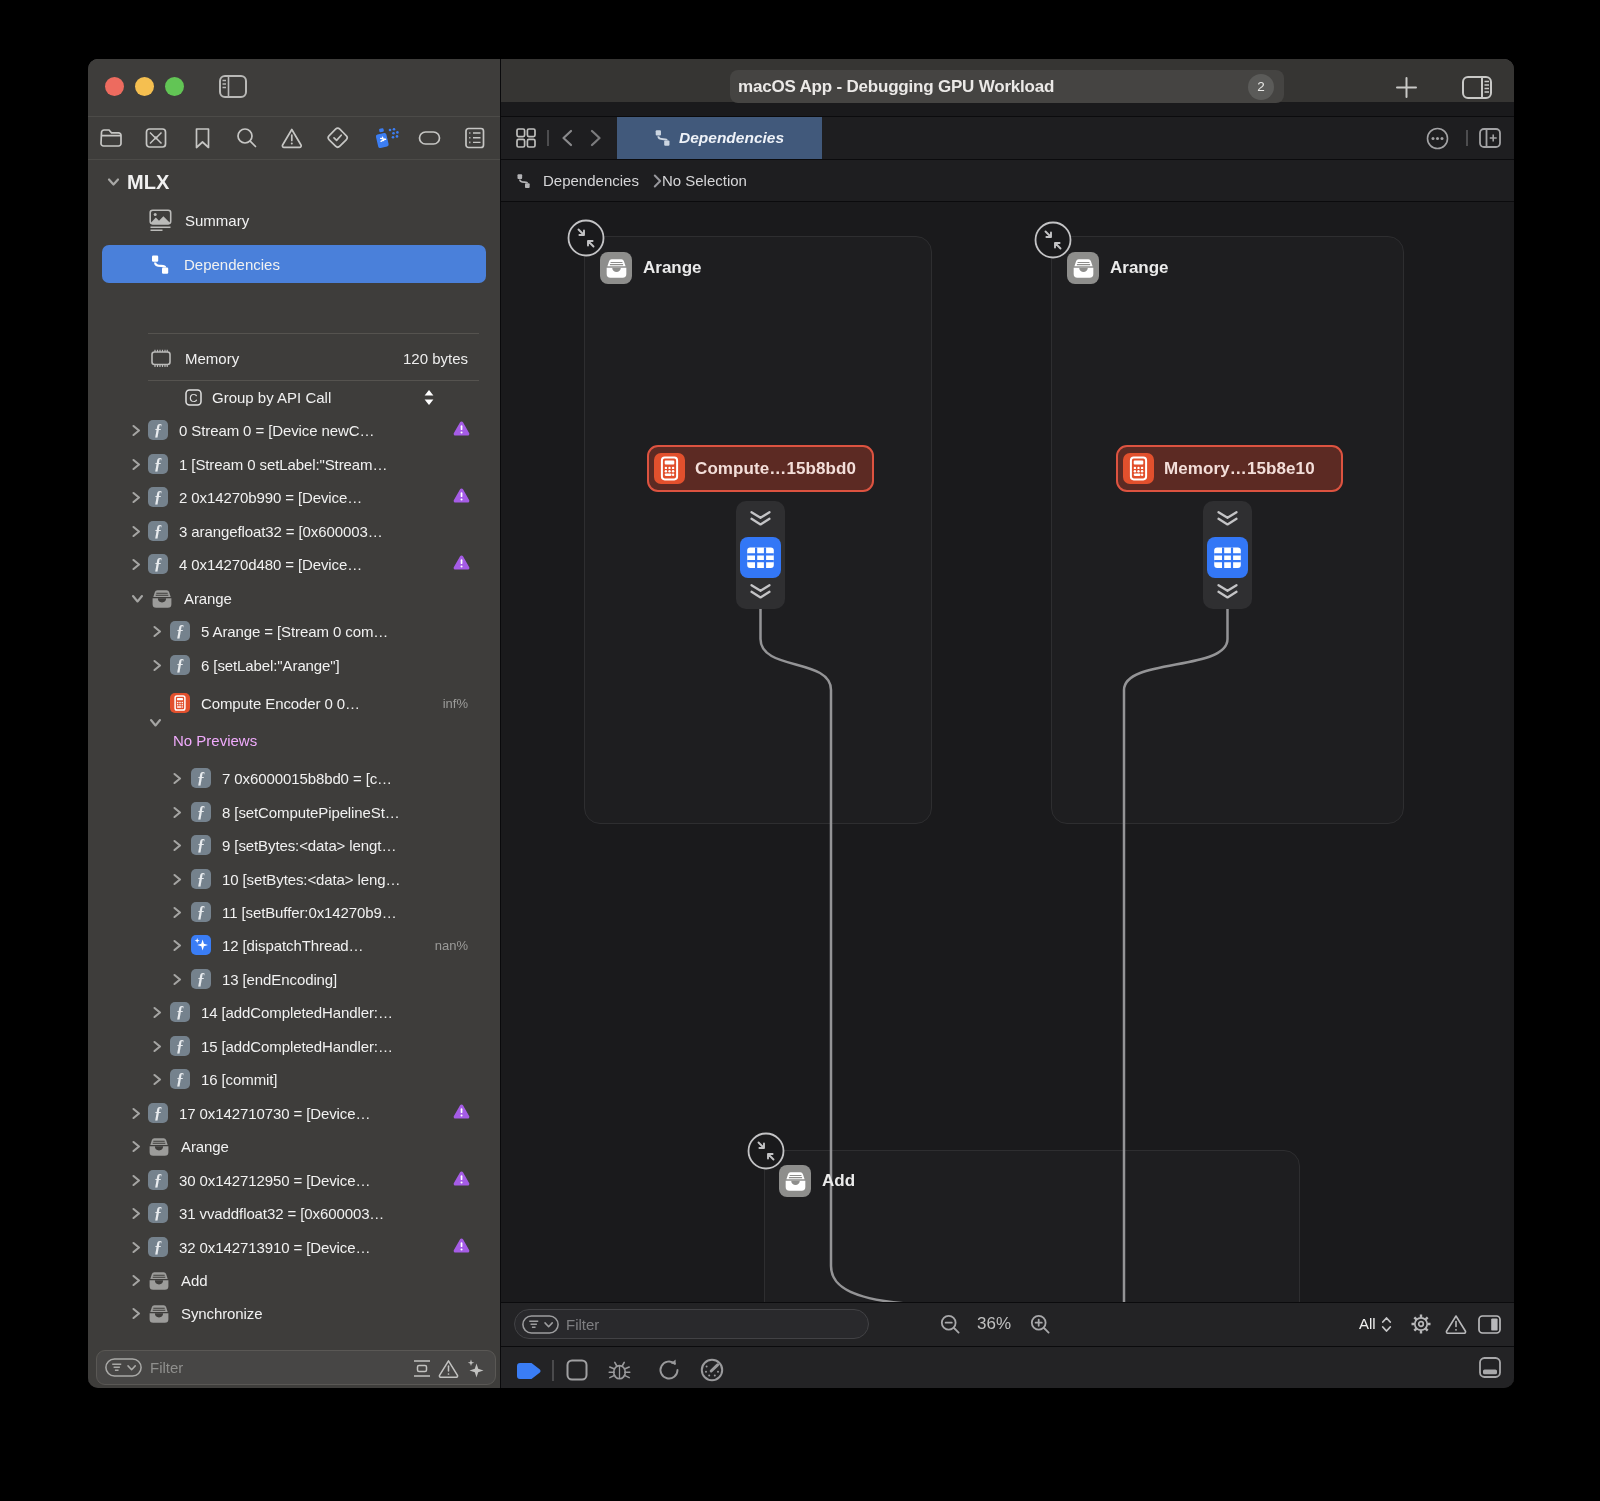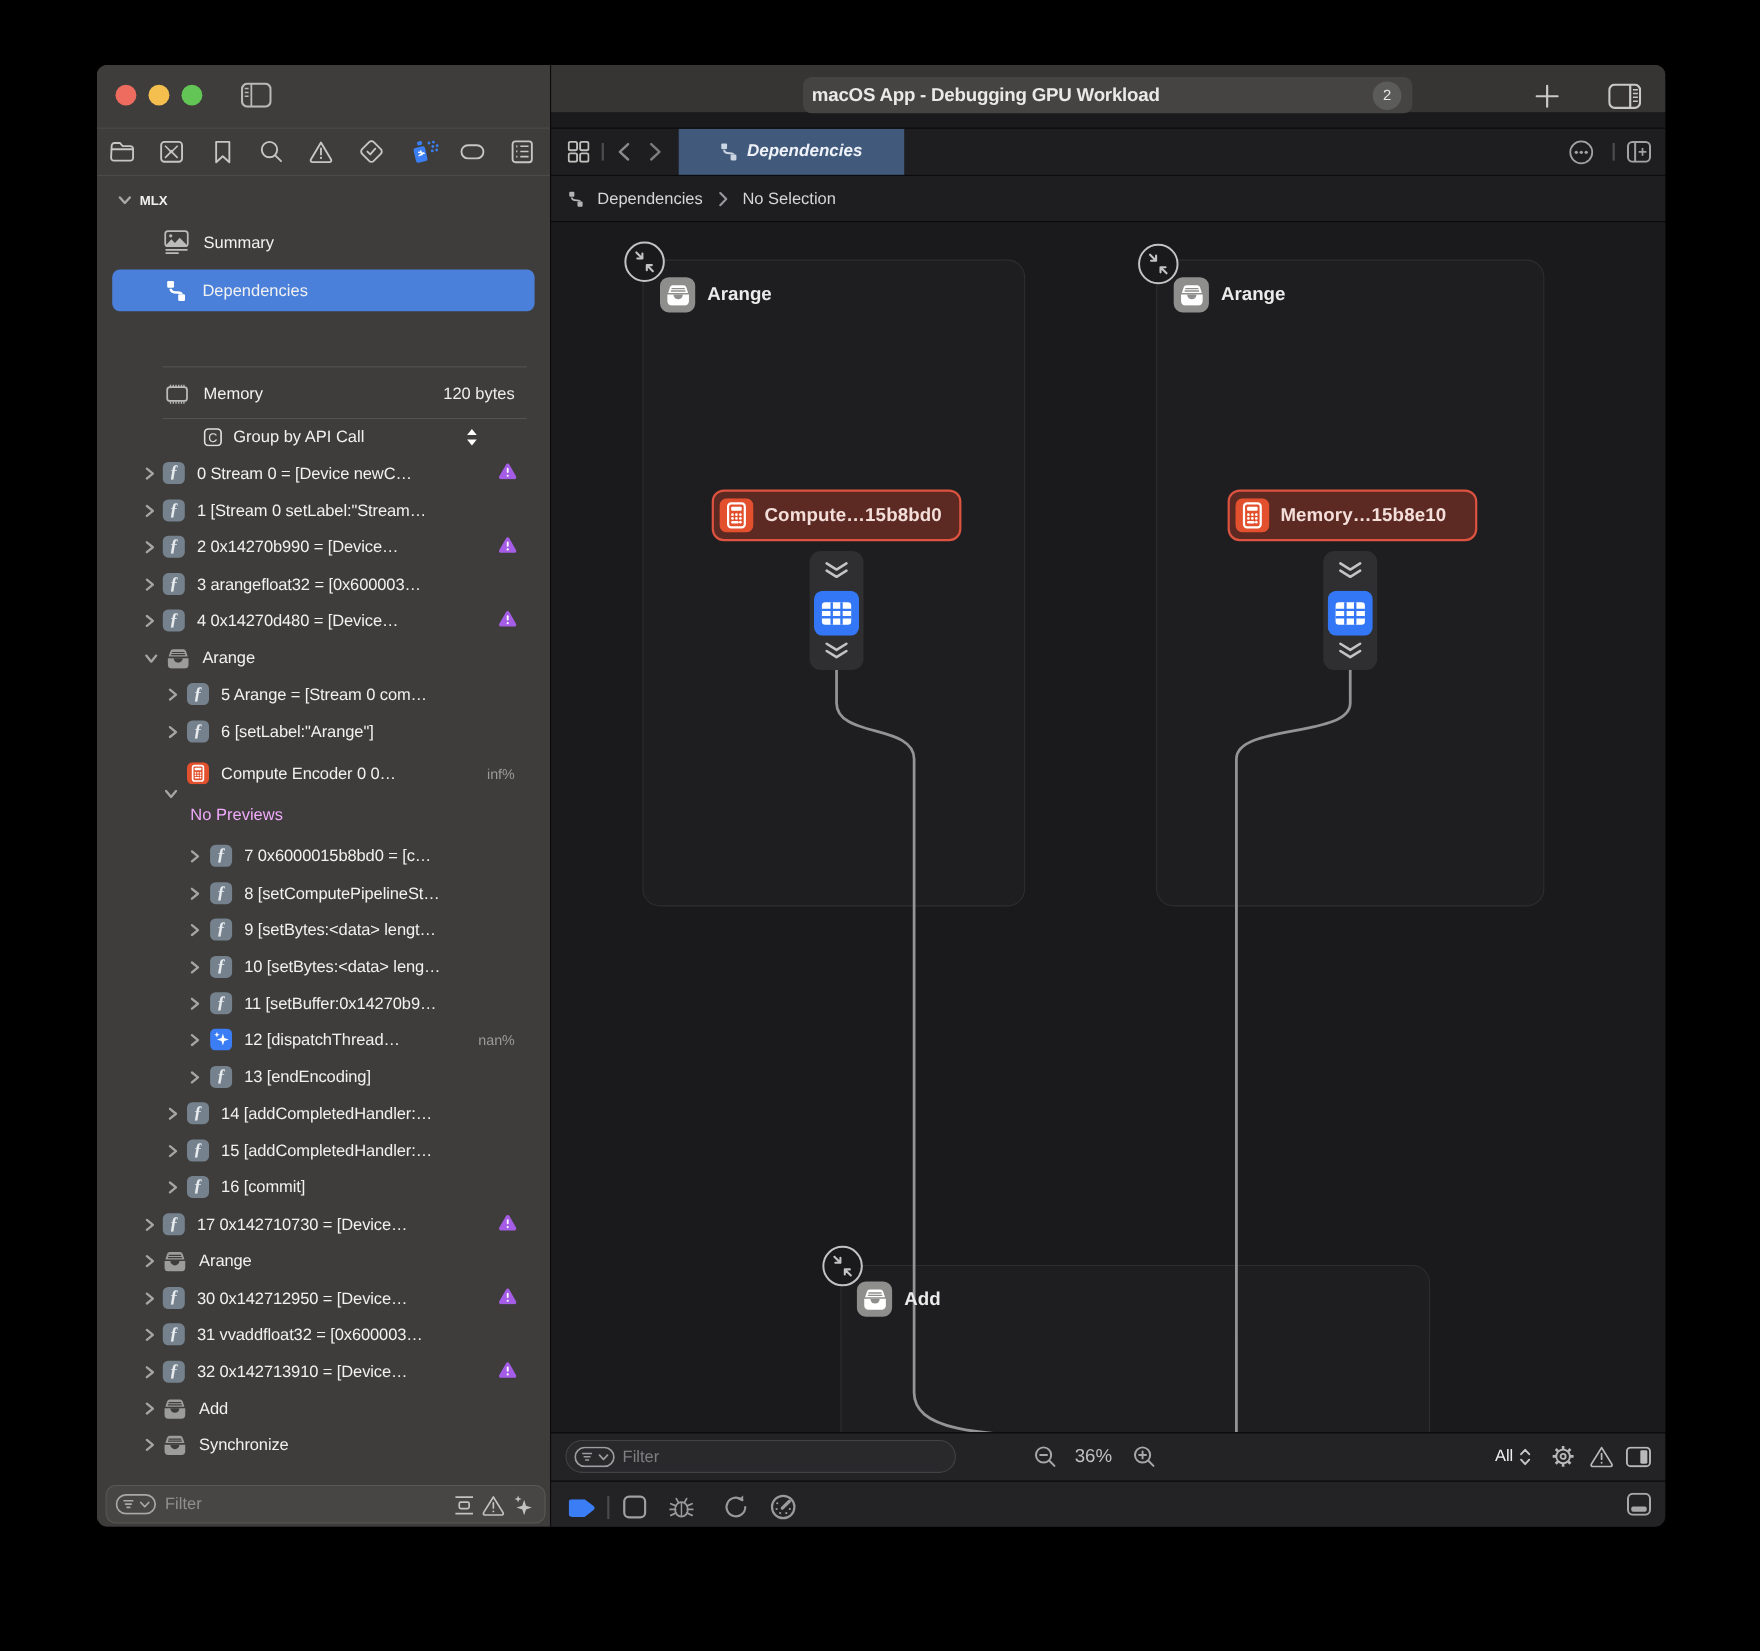--- a/index.html
+++ b/index.html
@@ -97,21 +97,21 @@
     <div id="crumbs">
       <svg style="margin-left:16px" width="15" height="16" viewBox="0 0 20 21">
         <rect x="2" y="1.5" width="6.2" height="6.2" rx="1.2" fill="#b4b4b6"></rect>
         <rect x="12" y="13.5" width="6.2" height="6.2" rx="1.2" fill="#b4b4b6"></rect>
         <path d="M5.1 8.5 C5.1 14.5, 15.1 10, 15.1 13.5" fill="none" stroke="#b4b4b6" stroke-width="2.2"></path>
       </svg>
       <span style="margin-left:12px">Dependencies</span>
       <svg style="margin-left:14px" width="9" height="14" viewBox="0 0 9 14" fill="none" stroke="#97979c" stroke-width="2" stroke-linecap="round" stroke-linejoin="round">
           <path d="M1.8 1.5 L7.2 7 L1.8 12.5"></path>
         </svg>
-      <span style="margin-left:13px">No Selection</span>
+      <span style="">No Selection</span>
     </div>
     <div id="canvas">
       <div class="gbox" style="left:84px;top:34px;width:348px;height:588px"></div>
       <div class="gbox" style="left:551px;top:34px;width:353px;height:588px"></div>
       <div class="gbox" style="left:264px;top:948px;width:536px;height:400px"></div>
       <svg class="abs" style="left:0;top:0" width="1014" height="1100" fill="none">
         <path d="M260.5 407 L260.5 437 C260.5 469 331 456 331 488 L331 1064 C331 1096 380 1104 490 1105" stroke="#949496" stroke-width="2.5"></path>
         <path d="M727.5 407 L727.5 437 C727.5 469 624 456 624 488 L624 1102" stroke="#949496" stroke-width="2.5"></path>
       </svg>
 
@@ -375,21 +375,21 @@
 
       <rect transform="translate(318,0)" x="1.5" y="5" width="20" height="12" rx="6"></rect>
 
       <g transform="translate(364,0)">
         <rect x="2" y="1.5" width="17.5" height="19" rx="2.5"></rect>
         <path d="M9 6 h7.5 M9 10.7 h7.5 M9 15.4 h7.5" stroke-width="1.4"></path>
         <path d="M5.2 6 h1.2 M5.2 10.7 h1.2 M5.2 15.4 h1.2" stroke-width="1.6"></path>
       </g>
     </svg>
 
-    <div class="row" style="top:106.5px;font-weight:bold;font-size:12px">
+    <div class="row" style="top:106.5px;font-weight:bold;font-size:20px">
       <span class="chev" style="margin-left:19px">
           <svg width="13" height="11" viewBox="0 0 13 11">
             <path d="M2 2.5 L6.5 7.5 L11 2.5" fill="none" stroke="#a8a8a6" stroke-width="2.2" stroke-linecap="round" stroke-linejoin="round"></path>
           </svg>
         </span>
       <span style="margin-left:7px">MLX</span>
     </div>
 
     <div class="row" style="top:144.5px">
       <span class="chev" style="margin-left:61px">

